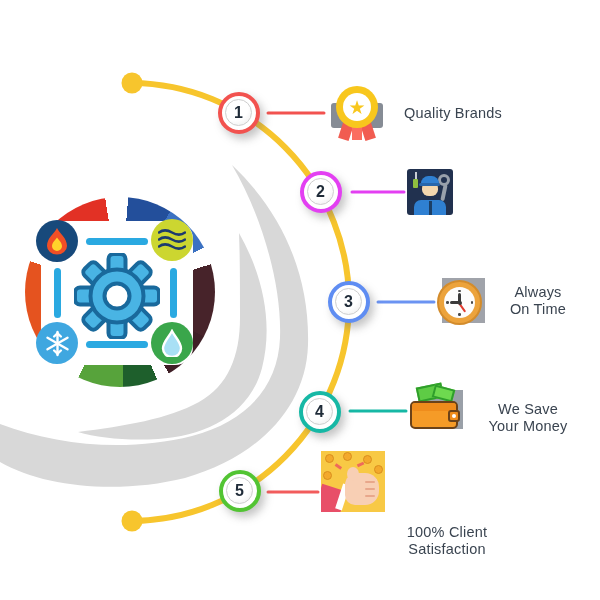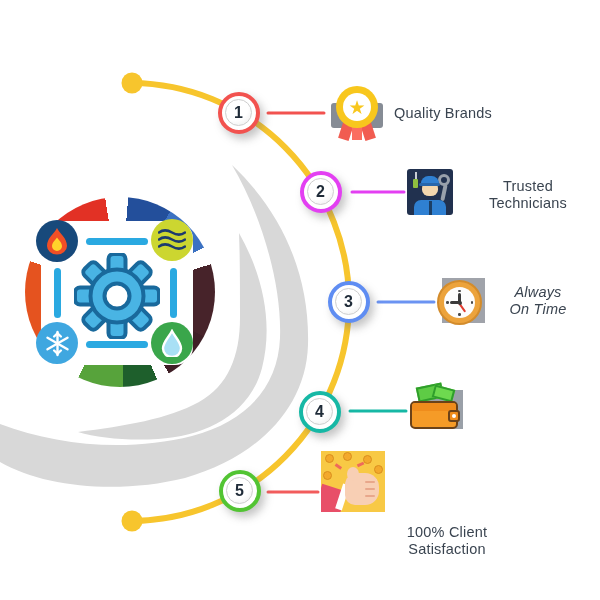--- a/index.html
+++ b/index.html
@@ -149,77 +149,77 @@
   </div>
   <div class="icon-box" style="left:329px; top:86px; width:56px; height:56px;">
     <div class="icon-part" style="left:2px; top:17px; width:52px; height:25px; background:#868c95; border-radius:3px;"></div>
     <div class="icon-part" style="left:13px; top:27px; width:11px; height:27px; background:#f15c51; transform:rotate(18deg);"></div>
     <div class="icon-part" style="left:32px; top:27px; width:11px; height:27px; background:#f15c51; transform:rotate(-18deg);"></div>
     <div class="icon-part" style="left:23px; top:29px; width:10px; height:25px; background:#fb6e60;"></div>
     <div class="icon-part" style="left:7px; top:0; width:42px; height:42px; border-radius:50%; background:#f8c71d;"></div>
     <div class="icon-part" style="left:14px; top:7px; width:28px; height:28px; border-radius:50%; background:#ffffff;"></div>
     <div class="star-glyph" style="color:#f8c71d;">★</div>
   </div>
-  <div class="lbl" style="left: 381px; top: 105px; color: rgb(58, 68, 80);">Quality Brands</div>
+  <div class="lbl" style="left: 391px; top: 105px; color: rgb(58, 68, 80);">Quality Brands</div>
 
   <div class="num-circle" style="left: 300px; top: 171px; border-color: rgb(227, 63, 242);">
     <div class="num-inner">
       <span class="num-text" style="color: rgb(31, 43, 56);">2</span>
     </div>
   </div>
   <div class="icon-box" style="left:407px; top:169px; width:46px; height:46px;">
     <div class="icon-part" style="left:0; top:0; width:46px; height:46px; background:#21314f; border-radius:3px;"></div>
     <div class="icon-part" style="left:31px; top:5px; width:12px; height:12px; border:3px solid #98a0ab; border-radius:50%;"></div>
     <div class="icon-part" style="left:35px; top:15px; width:4px; height:17px; background:#98a0ab; border-radius:2px; transform:rotate(12deg);"></div>
     <div class="icon-part" style="left:6px; top:10px; width:5px; height:9px; background:#8fbf3f; border-radius:1px;"></div>
     <div class="icon-part" style="left:7.5px; top:3px; width:2px; height:7px; background:#c7ccd4;"></div>
     <div class="icon-part" style="left:15px; top:13px; width:16px; height:14px; border-radius:45%; background:#f3d7ae;"></div>
     <div class="icon-part" style="left:14px; top:7px; width:18px; height:9px; border-radius:9px 9px 2px 2px; background:#2f80d2;"></div>
     <div class="icon-part" style="left:12px; top:14px; width:21px; height:3px; border-radius:2px; background:#2766ab;"></div>
     <div class="icon-part" style="left:7px; top:31px; width:32px; height:15px; border-radius:7px 7px 0 0; background:#2f80d2;"></div>
     <div class="icon-part" style="left:22px; top:32px; width:2.5px; height:14px; background:#1c3f66;"></div>
   </div>
-  <div class="lbl" style="left: 466px; top: 178px; color: rgb(58, 68, 80);">Trusted
-Technicians</div>
 
   <div class="num-circle" style="left: 328px; top: 281px; border-color: rgb(95, 141, 242);">
     <div class="num-inner">
       <span class="num-text" style="color: rgb(31, 43, 56);">3</span>
     </div>
   </div>
   <div class="icon-box" style="left:437px; top:278px; width:48px; height:49px;">
     <div class="icon-part" style="left:5px; top:0; width:43px; height:45px; background:#8f939b; opacity:.85;"></div>
     <div class="icon-part" style="left:0; top:2px; width:45px; height:45px; border-radius:50%; background:#eca33c; border:2px solid #d38c2c;"></div>
     <div class="icon-part" style="left:7px; top:9px; width:31px; height:31px; border-radius:50%; background:#fdfdfd;"></div>
     <div class="icon-part" style="left:21px; top:11.5px; width:2.5px; height:2.5px; background:#4a4a4a; border-radius:50%;"></div>
     <div class="icon-part" style="left:33.5px; top:23px; width:2.5px; height:2.5px; background:#4a4a4a; border-radius:50%;"></div>
     <div class="icon-part" style="left:21px; top:35px; width:2.5px; height:2.5px; background:#4a4a4a; border-radius:50%;"></div>
     <div class="icon-part" style="left:9px; top:23px; width:2.5px; height:2.5px; background:#4a4a4a; border-radius:50%;"></div>
     <div class="icon-part" style="left:21px; top:15px; width:3px; height:10px; background:#3a3a3a; border-radius:2px;"></div>
     <div class="icon-part" style="left:13px; top:23px; width:10px; height:3px; background:#3a3a3a; border-radius:2px;"></div>
     <div class="icon-part" style="left:22px; top:24px; width:11px; height:2px; background:#e03b2f; border-radius:1px; transform:rotate(55deg); transform-origin:left center;"></div>
     <div class="icon-part" style="left:20.5px; top:23px; width:4px; height:4px; background:#3a3a3a; border-radius:50%;"></div>
   </div>
-  <div class="lbl" style="left: 476px; top: 284px; color: rgb(58, 68, 80); font-style: italic;">Always
+  <div class="lbl" style="left: 476px; top: 284px; color: rgb(58, 68, 80);">Always
 On Time</div>
 
   <div class="num-circle" style="left: 299px; top: 391px; border-color: rgb(22, 184, 165);">
     <div class="num-inner">
       <span class="num-text" style="color: rgb(31, 43, 56);">4</span>
     </div>
   </div>
   <div class="icon-box" style="left:410px; top:385px; width:53px; height:48px;">
     <div class="icon-part" style="left:14px; top:5px; width:39px; height:39px; background:#9aa0a8;"></div>
     <div class="icon-part" style="left:7px; top:0; width:26px; height:15px; background:#5ecc45; border:2px solid #2f9e2b; transform:rotate(-12deg);"></div>
     <div class="icon-part" style="left:23px; top:2px; width:21px; height:13px; background:#6ed94f; border:2px solid #2f9e2b; transform:rotate(15deg);"></div>
     <div class="icon-part" style="left:0; top:16px; width:48px; height:28px; background:#f59b27; border:2px solid #6b4218; border-radius:5px;"></div>
     <div class="icon-part" style="left:2px; top:18px; width:44px; height:8px; background:#ef8c1c; border-radius:3px;"></div>
     <div class="icon-part" style="left:38px; top:25px; width:12px; height:12px; background:#ef8c1c; border:2px solid #6b4218; border-radius:3px;"></div>
     <div class="icon-part" style="left:42px; top:29px; width:4px; height:4px; background:#ffffff; border-radius:50%;"></div>
   </div>
+  <div class="lbl" style="left: 466px; top: 401px; color: rgb(58, 68, 80);">We Save
+Your Money</div>
 
   <div class="num-circle" style="left: 219px; top: 470px; border-color: rgb(82, 196, 51);">
     <div class="num-inner">
       <span class="num-text" style="color: rgb(31, 43, 56);">5</span>
     </div>
   </div>
   <div class="icon-box" style="left:321px; top:451px; width:64px; height:61px; overflow:hidden;">
     <div class="icon-part" style="left:0; top:0; width:64px; height:61px; background:#f8c945;"></div>
     <div class="icon-part" style="left:4px; top:3px; width:9px; height:9px; background:#f3a92c; border:1.5px solid #d98f1f; border-radius:50%;"></div>
     <div class="icon-part" style="left:22px; top:1px; width:9px; height:9px; background:#f3a92c; border:1.5px solid #d98f1f; border-radius:50%;"></div>

